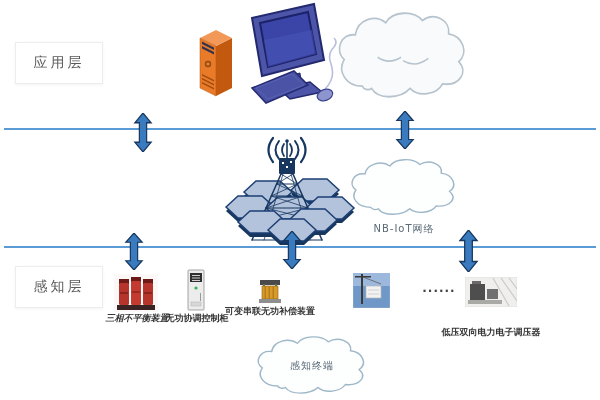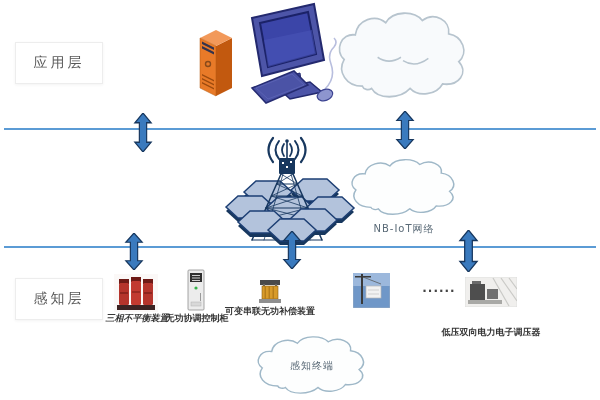--- a/index.html
+++ b/index.html
@@ -28,21 +28,21 @@
   <svg width="0" height="0" style="position:absolute" aria-hidden="true">
     <defs>
       <path id="cloudPath" d="M30,72 C14,72 5,59 12,48 C2,40 9,24 23,26 C25,12 43,7 53,15 C60,4 81,4 89,13 C101,5 117,13 115,25 C129,27 135,42 125,50 C135,60 125,72 109,70 C103,80 85,82 77,74 C67,84 45,84 39,74 C36,76 31,75 30,72 Z"></path>
     </defs>
   </svg>
 
   <div class="hline" style="top:128px;"></div>
   <div class="hline" style="top:246px;"></div>
 
   <div class="layer-box" style="left:15px;top:42px;">应用层</div>
-  <div class="layer-box" style="left:15px;top:278px;">感知层</div>
+  <div class="layer-box" style="left:15px;top:266px;">感知层</div>
 
   <svg class="arrow" style="left:133px;top:113px;width:20px;height:39px;" viewBox="0 0 22 40" preserveAspectRatio="none">
     <polygon points="11,0 20,10 15,10 15,30 20,30 11,40 2,30 7,30 7,10 2,10" fill="#3a7abe" stroke="#17375e" stroke-width="1.3"></polygon>
   </svg>
   <svg class="arrow" style="left:395px;top:111px;width:20px;height:38px;" viewBox="0 0 22 40" preserveAspectRatio="none">
     <polygon points="11,0 20,10 15,10 15,30 20,30 11,40 2,30 7,30 7,10 2,10" fill="#3a7abe" stroke="#17375e" stroke-width="1.3"></polygon>
   </svg>
   <svg class="arrow" style="left:124px;top:233px;width:20px;height:37px;" viewBox="0 0 22 40" preserveAspectRatio="none">
     <polygon points="11,0 20,10 15,10 15,30 20,30 11,40 2,30 7,30 7,10 2,10" fill="#3a7abe" stroke="#17375e" stroke-width="1.3"></polygon>
   </svg>

